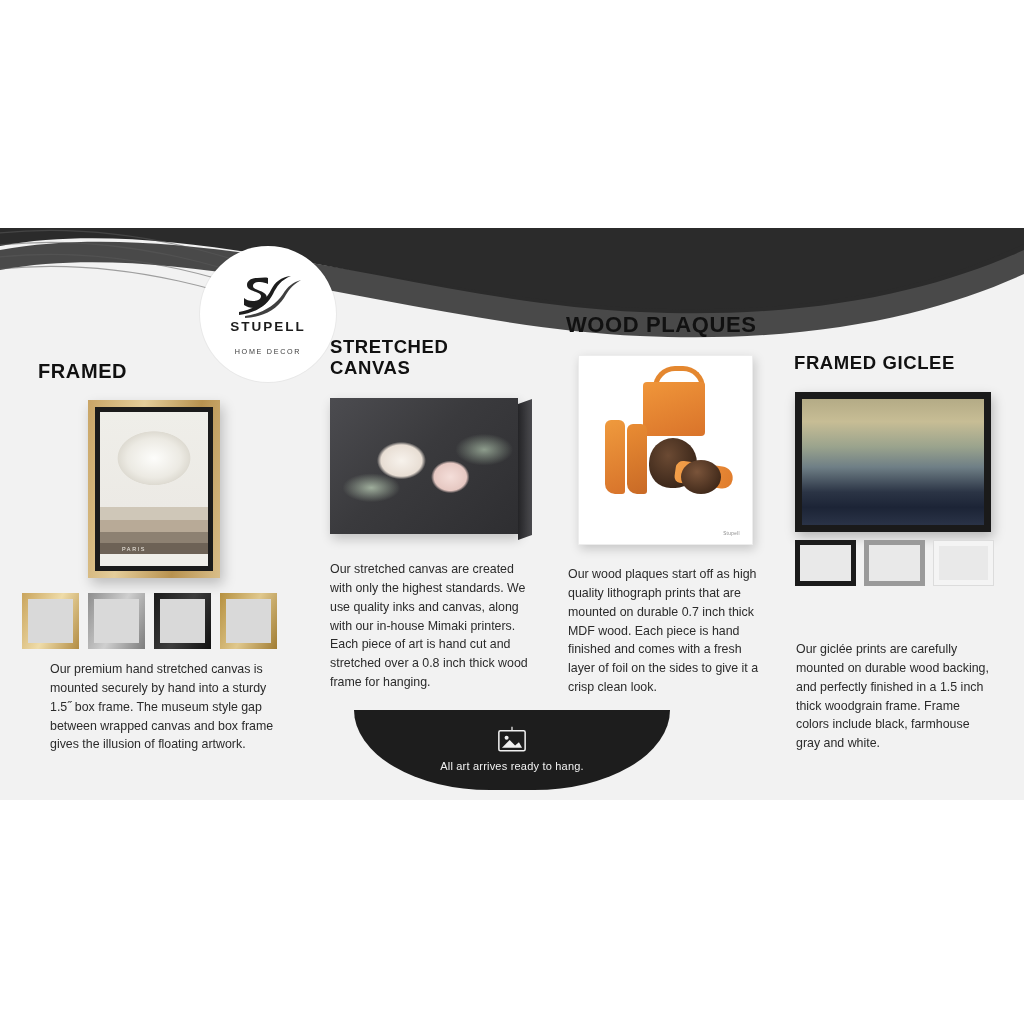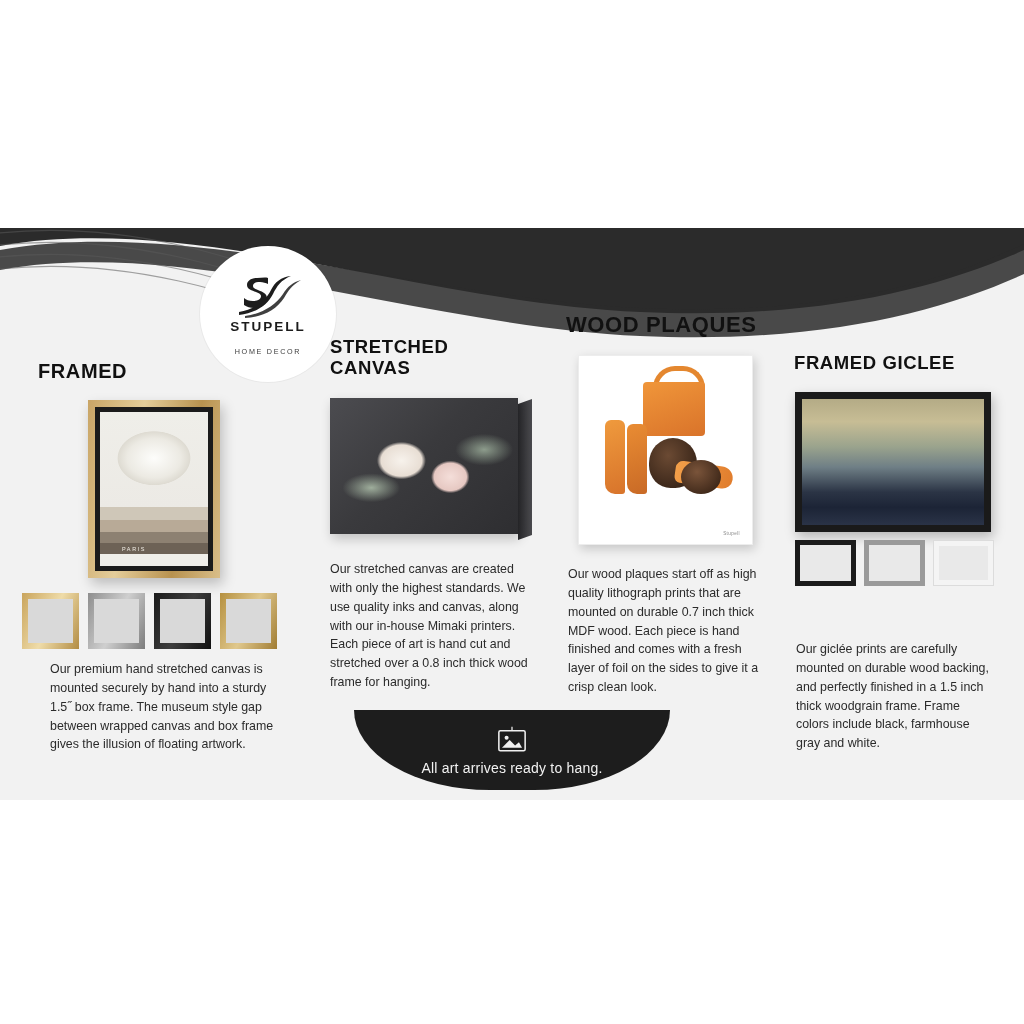--- a/index.html
+++ b/index.html
@@ -291,21 +291,21 @@
     display: flex;
     flex-direction: column;
     align-items: center;
     justify-content: flex-start;
     padding-top: 16px;
     box-sizing: border-box;
   }
   .arc-icon { width: 34px; height: 28px; margin-bottom: 6px; }
   .arc-text {
     color: #f2f2f2;
-    font-size: 14px;
+    font-size: 11px;
     letter-spacing: 0.2px;
   }
 </style>
 </head>
 <body>
 
 <div class="panel">
 
   <div class="wave-band">
     <svg width="1024" height="130" viewBox="0 0 1024 130" xmlns="http://www.w3.org/2000/svg">

